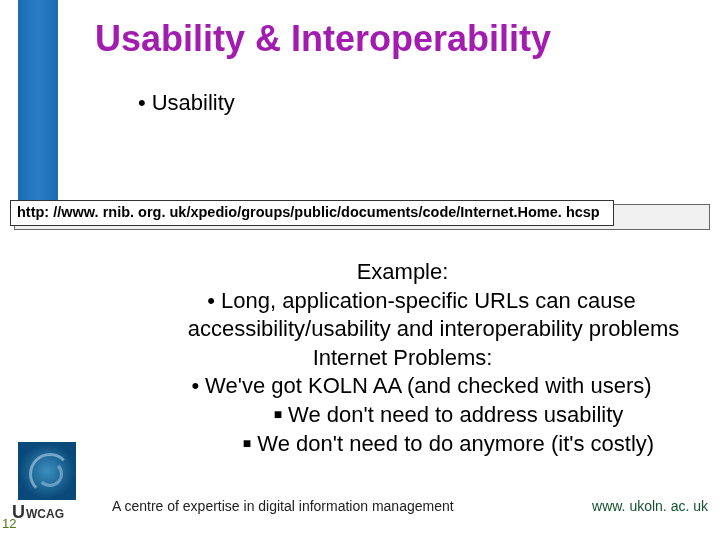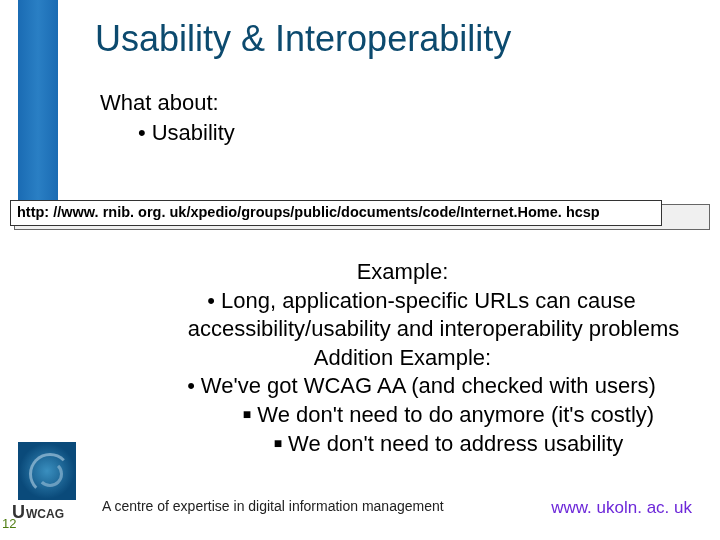--- a/index.html
+++ b/index.html
@@ -17,22 +17,22 @@
     top: 0;
     width: 40px;
     height: 210px;
     background: linear-gradient(to right, #1a6bb3, #2a7fc4, #1a6bb3);
   }
   .title {
     position: absolute;
     left: 95px;
     top: 18px;
     font-size: 36px;
-    font-weight: normal;
-    color: #0c4a6e;
+    font-weight: bold;
+    color: #a21caf;
   }
   .body1 {
     position: absolute;
     left: 100px;
     top: 88px;
     font-size: 22px;
     color: #000;
     line-height: 1.35;
   }
   .body1 .bullet-row { padding-left: 38px; }
@@ -47,21 +47,21 @@
   .url-shadow {
     position: absolute;
     left: 4px; top: 4px;
     width: 696px; height: 26px;
     border: 1px solid #666;
     background: #f0f0f0;
   }
   .url-front {
     position: absolute;
     left: 0; top: 0;
-    width: 652px; height: 26px;
+    width: 604px; height: 26px;
     border: 1px solid #333;
     background: #fff;
     font-size: 14.5px;
     font-weight: bold;
     padding: 3px 6px;
     white-space: nowrap;
   }
   .body2 {
     position: absolute;
     left: 100px;
@@ -71,31 +71,31 @@
     line-height: 1.3;
     width: 605px;
     text-align: center;
   }
   .body2 .lvl1 { padding-left: 38px; }
   .body2 .lvl1-cont { padding-left: 62px; }
   .body2 .lvl2 { padding-left: 92px; }
   .sq { font-size: 14px; position: relative; top: -3px; margin-right: 6px; }
   .footer-tag {
     position: absolute;
-    left: 102px;
+    left: 112px;
     top: 498px;
     font-size: 14px;
     color: #222;
   }
   .footer-url {
     position: absolute;
-    right: 28px;
+    right: 12px;
     top: 498px;
-    font-size: 17px;
-    color: #6d28d9;
+    font-size: 14px;
+    color: #14532d;
   }
   .logo-wrap {
     position: absolute;
     left: 14px;
     top: 442px;
     width: 90px;
   }
   .swirl {
     width: 58px; height: 58px;
     border: 1px solid #0a4a7a;
@@ -134,37 +134,36 @@
   }
 </style>
 </head>
 <body>
 
 <div class="blue-bar"></div>
 
 <div class="title">Usability &amp; Interoperability</div>
 
 <div class="body1">
-  <div>What about:</div>
   <div class="bullet-row"><span class="dot">•</span><span>Usability</span></div>
 </div>
 
 <div class="url-box">
   <div class="url-shadow"></div>
   <div class="url-front">http: //www. rnib. org. uk/xpedio/groups/public/documents/code/Internet.Home. hcsp</div>
 </div>
 
 <div class="body2">
   <div>Example:</div>
   <div class="lvl1"><span class="dot">•</span><span>Long, application-specific URLs can cause</span></div>
   <div class="lvl1-cont">accessibility/usability and interoperability problems</div>
-  <div>Addition Example:</div>
-  <div class="lvl1"><span class="dot">•</span><span>We've got WCAG AA (and checked with users)</span></div>
+  <div>Internet Problems:</div>
+  <div class="lvl1"><span class="dot">•</span><span>We've got KOLN AA (and checked with users)</span></div>
+  <div class="lvl2"><span class="sq">■</span><span>We don't need to address usability</span></div>
   <div class="lvl2"><span class="sq">■</span><span>We don't need to do anymore (it's costly)</span></div>
-  <div class="lvl2"><span class="sq">■</span><span>We don't need to address usability</span></div>
 </div>
 
 <div class="logo-wrap">
   <div class="swirl"></div>
   <div class="logo-text">
     <span class="u">U</span>
     <span>WCAG</span>
   </div>
 </div>
 

